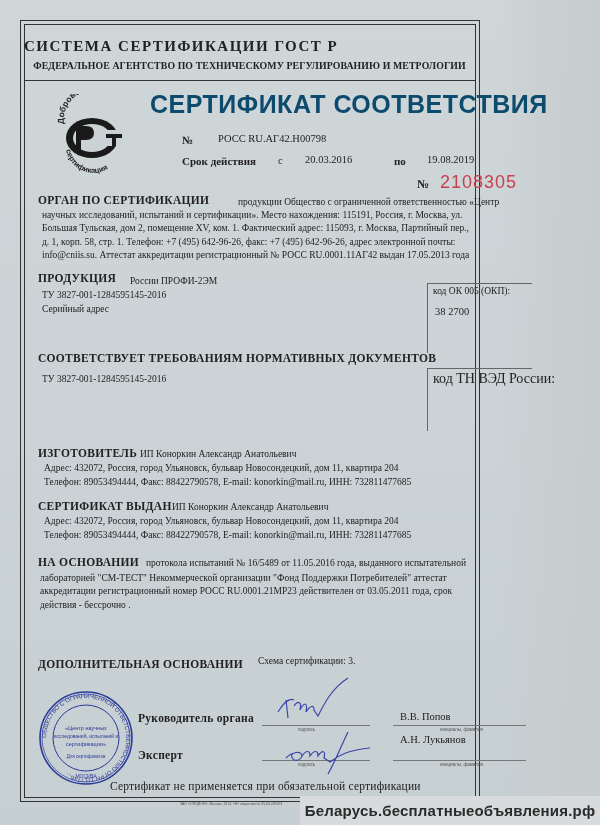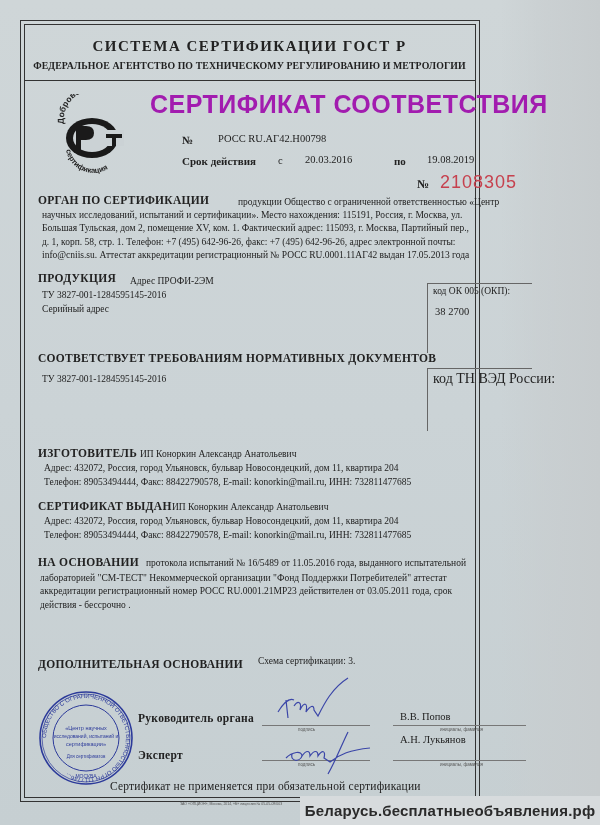--- a/index.html
+++ b/index.html
@@ -20,31 +20,31 @@
     position:absolute; left:20px; top:20px; width:458px; height:780px;
     border:1.5px solid #333;
   }
   .frame-inner {
     position:absolute; left:24px; top:24px; width:450px; height:772px;
     border:1px solid #333;
   }
   .divider { position:absolute; left:24px; width:451px; height:0; border-top:1px solid #333; }
   .text { position:absolute; white-space:nowrap; }
   .system-title {
-    left:24px; width:451px; top:38px; text-align:center;
+    left:24px; width:451px; top:38px; text-align:left;
     font-size:15px; font-weight:bold; letter-spacing:1.5px;
   }
   .agency-title {
     left:24px; width:451px; top:60px; text-align:center;
     font-size:10px; font-weight:bold; letter-spacing:0.1px; transform:scaleX(0.98);
   }
   .logo { position:absolute; left:56px; top:94px; width:72px; height:82px; }
   .cert-title {
     left:150px; top:90px; font-family:"Liberation Sans", sans-serif;
-    font-size:25px; font-weight:bold; letter-spacing:0.5px; color:#a21caf;
+    font-size:25px; font-weight:bold; letter-spacing:0.5px; color:#0c4a6e;
   }
   .small { font-size:10.5px; }
   .lbl-bold { font-weight:bold; font-size:11px; }
   .sec-head { font-weight:bold; font-size:11.5px; letter-spacing:0.3px; }
   .body-txt { font-size:9.5px; line-height:13.4px; white-space:normal; }
   .serial { color:#c6414e; font-family:"Liberation Sans", sans-serif; font-size:18px; letter-spacing:1px; }
   .code-box {
     position:absolute; left:427px; width:43px;
     border-left:1px solid #666; border-top:1px solid #666;
   }
@@ -109,21 +109,21 @@
 <div class="text sec-head" style="left:38px;top:194px;">ОРГАН ПО СЕРТИФИКАЦИИ</div>
 <div class="text" style="left:238px;top:197px;font-size:9.5px;">продукции Общество с ограниченной ответственностью «Центр</div>
 <div class="text body-txt" style="left:42px;top:209px;width:430px;">
   <div>научных исследований, испытаний и сертификации». Место нахождения: 115191, Россия, г. Москва, ул.</div>
   <div>Большая Тульская, дом 2, помещение XV, ком. 1. Фактический адрес: 115093, г. Москва, Партийный пер.,</div>
   <div>д. 1, корп. 58, стр. 1. Телефон: +7 (495) 642-96-26, факс: +7 (495) 642-96-26, адрес электронной почты:</div>
   <div>info@cniis.su. Аттестат аккредитации регистрационный № РОСС RU.0001.11АГ42 выдан 17.05.2013 года</div>
 </div>
 
 <div class="text sec-head" style="left:38px;top:272px;">ПРОДУКЦИЯ</div>
-<div class="text" style="left:130px;top:276px;font-size:9.5px;">Адрес ПРОФИ-2ЭМ</div>
+<div class="text" style="left:130px;top:276px;font-size:9.5px;">России ПРОФИ-2ЭМ</div>
 <div class="text" style="left:42px;top:290px;font-size:9.5px;">ТУ 3827-001-1284595145-2016</div>
 <div class="text" style="left:42px;top:304px;font-size:9.5px;">Серийный адрес</div>
 
 <div class="code-box code-box-full" style="top:283px;height:69px;"></div>
 <div class="text" style="left:433px;top:286px;font-size:9.5px;">код ОК 005 (ОКП):</div>
 <div class="text" style="left:435px;top:306px;font-size:10.5px;">38 2700</div>
 
 <div class="text sec-head" style="left:38px;top:352px;">СООТВЕТСТВУЕТ ТРЕБОВАНИЯМ НОРМАТИВНЫХ ДОКУМЕНТОВ</div>
 <div class="text" style="left:42px;top:374px;font-size:9.5px;">ТУ 3827-001-1284595145-2016</div>
 

